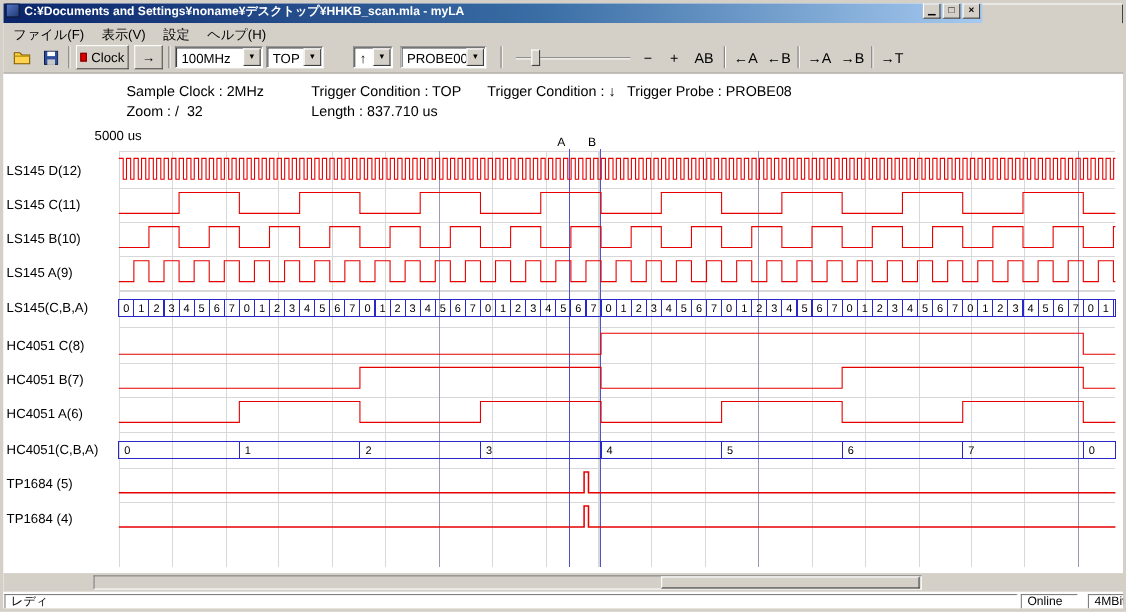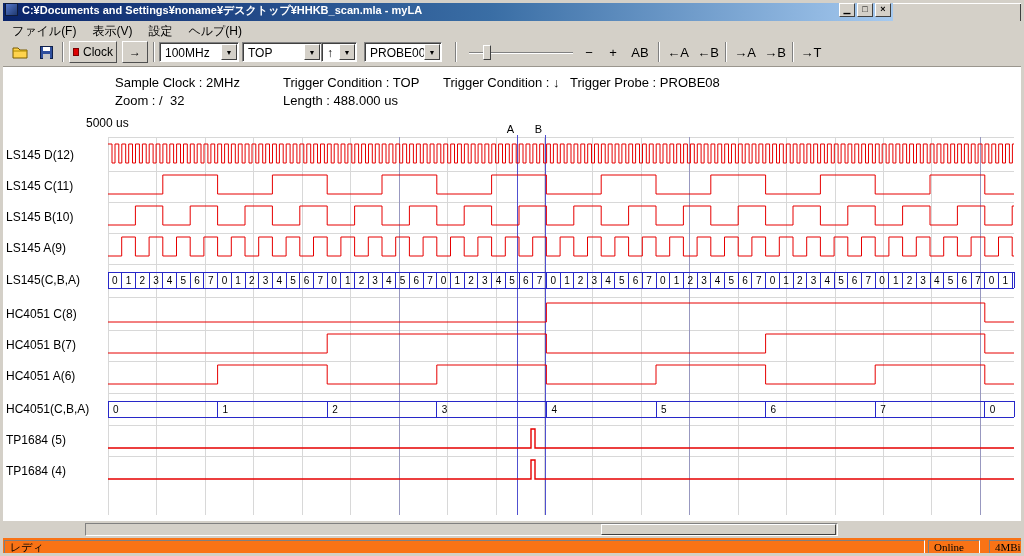--- a/index.html
+++ b/index.html
@@ -54,21 +54,21 @@
   .client{position:absolute;left:0;top:64px;width:1018px;height:531px;background:#ffffff;}
   .info{position:absolute;font-size:13px;white-space:pre;}
   #wave-svg{position:absolute;left:0;top:0;}
   
   .hscroll{position:absolute;left:0;top:518px;width:1018px;height:17px;background:#d4d0c8;}
   .hs-track{position:absolute;left:82px;top:2px;width:753px;height:13px;background:#d4d0c8;
     border:1px solid;border-color:#808080 #ffffff #ffffff #808080;}
   .hs-thumb{position:absolute;left:515px;top:0;width:235px;height:11px;background:#d4d0c8;
     border:1px solid;border-color:#ffffff #404040 #404040 #ffffff;}
   
-  .statusbar{position:absolute;left:0;top:535px;width:1018px;height:18px;background:#f97316;font-size:12px;font-family:Liberation Serif, serif;}
+  .statusbar{position:absolute;left:0;top:535px;width:1018px;height:18px;background:#ffffff;font-size:12px;}
   .spanel{position:absolute;top:2px;height:15px;border:1px solid;
     border-color:#808080 #ffffff #ffffff #808080;padding:0 5px;font-size:11px;line-height:13px;
     white-space:nowrap;overflow:hidden;}
 </style>
 </head>
 <body>
 
 <div class="titlebar">
   <span class="appicon"></span>
   <span class="title-text">C:¥Documents and Settings¥noname¥デスクトップ¥HHKB_scan.mla - myLA</span>
@@ -107,21 +107,21 @@
   </button>
   <button class="tbtn raised" style="left:119px;width:26px;font-weight:bold">
     <span>→</span>
   </button>
   <span class="tsep" style="left:150px"></span>
 
   <div class="combo" style="left:156px;width:80px">
     <span class="combo-text">100MHz</span>
     <span class="combo-arrow">▼</span>
   </div>
-  <div class="combo" style="left:239px;width:80px">
+  <div class="combo" style="left:239px;width:52px">
     <span class="combo-text">TOP</span>
     <span class="combo-arrow">▼</span>
   </div>
   <div class="combo" style="left:318px;width:36px">
     <span class="combo-text">↑</span>
     <span class="combo-arrow">▼</span>
   </div>
   <div class="combo" style="left:361px;width:78px">
     <span class="combo-text">PROBE00</span>
     <span class="combo-arrow">▼</span>
@@ -145,21 +145,21 @@
   <span class="tsep" style="left:789px"></span>
   <button class="flatbtn" style="left:795px;width:26px">→T</button>
 </div>
 
 <div class="client">
   <div class="info" style="left:112px;top:8px">Sample Clock : 2MHz</div>
   <div class="info" style="left:280px;top:8px">Trigger Condition : TOP</div>
   <div class="info" style="left:440px;top:8px">Trigger Condition : ↓</div>
   <div class="info" style="left:567px;top:8px">Trigger Probe : PROBE08</div>
   <div class="info" style="left:112px;top:26px">Zoom : /  32</div>
-  <div class="info" style="left:280px;top:26px">Length : 488.000 us</div>
+  <div class="info" style="left:280px;top:26px">Length : 837.710 us</div>
   <svg id="wave-svg" width="1018" height="454" viewBox="3 64 1018 454">
       <g>
         <line x1="108" y1="134.5" x2="1014" y2="134.5" stroke="#d8d8d8" stroke-width="1" shape-rendering="crispEdges"></line>
         <line x1="108" y1="168.5" x2="1014" y2="168.5" stroke="#d8d8d8" stroke-width="1" shape-rendering="crispEdges"></line>
         <line x1="108" y1="199.5" x2="1014" y2="199.5" stroke="#d8d8d8" stroke-width="1" shape-rendering="crispEdges"></line>
         <line x1="108" y1="230.5" x2="1014" y2="230.5" stroke="#d8d8d8" stroke-width="1" shape-rendering="crispEdges"></line>
         <line x1="108" y1="261.5" x2="1014" y2="261.5" stroke="#d8d8d8" stroke-width="1" shape-rendering="crispEdges"></line>
         <line x1="108" y1="294.5" x2="1014" y2="294.5" stroke="#d8d8d8" stroke-width="1" shape-rendering="crispEdges"></line>
         <line x1="108" y1="327.5" x2="1014" y2="327.5" stroke="#d8d8d8" stroke-width="1" shape-rendering="crispEdges"></line>
         <line x1="108" y1="358.5" x2="1014" y2="358.5" stroke="#d8d8d8" stroke-width="1" shape-rendering="crispEdges"></line>

